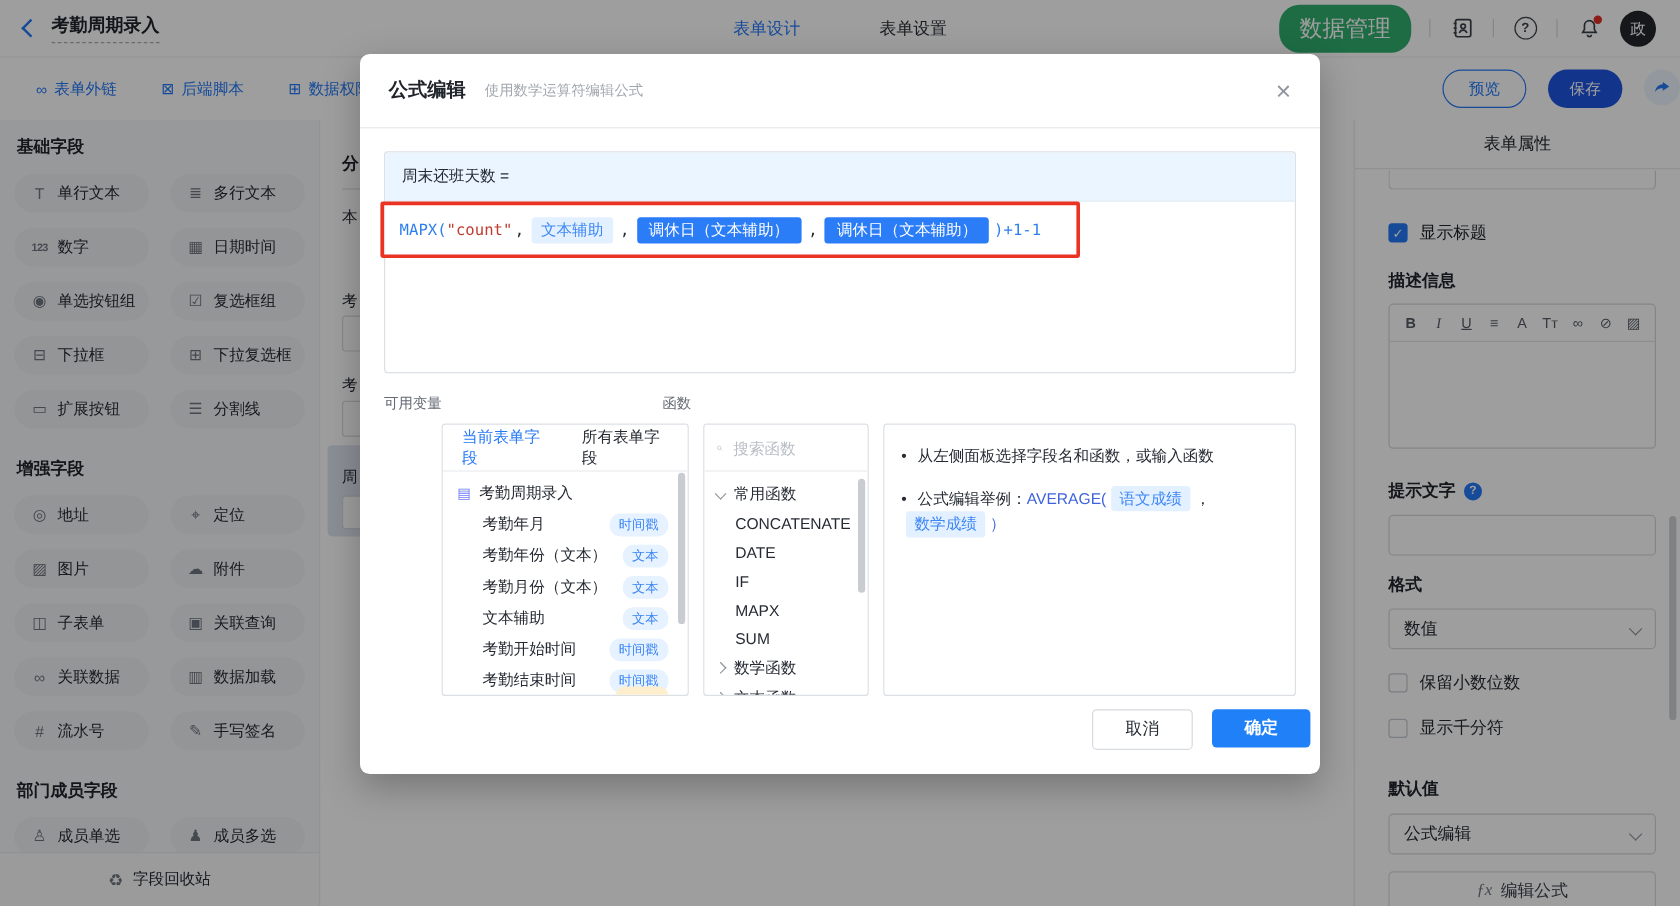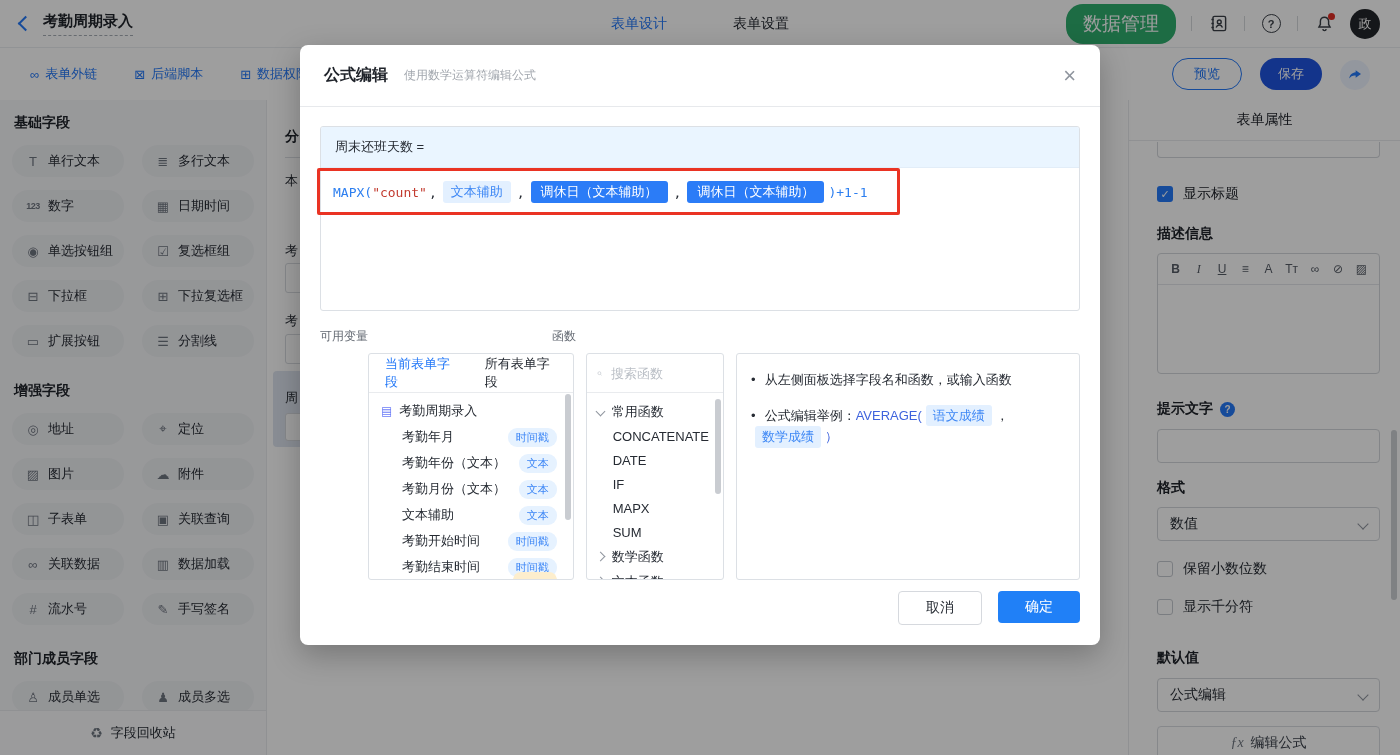--- a/index.html
+++ b/index.html
@@ -21,21 +21,21 @@
   .helpc{width:17px;height:17px;border:1.6px solid #3b4048;border-radius:50%;font-size:11px;font-weight:700;
          color:#3b4048;display:flex;align-items:center;justify-content:center;}
   .reddot{position:absolute;top:0;right:0;width:7px;height:7px;border-radius:50%;background:#e02e24;}
   .avatar{width:30px;height:30px;border-radius:50%;background:#23262a;color:#fff;font-size:13px;
           display:flex;align-items:center;justify-content:center;cursor:pointer;}
   
   .subbar{position:absolute;left:0;top:48px;width:1400px;height:52px;background:#fff;display:flex;align-items:center;}
   .sublinks{display:flex;gap:37px;padding-left:30px;}
   .sublink{color:#2579f8;font-size:13px;display:flex;align-items:center;gap:6px;cursor:pointer;}
   .sublink .ic{font-size:13px;}
-  .subright{margin-left:auto;display:flex;align-items:flex-end;gap:18px;padding-right:30px;}
+  .subright{margin-left:auto;display:flex;align-items:flex-start;gap:18px;}
   .btn-preview{border:1px solid #2579f8;color:#2579f8;background:#fff;font-size:13px;
                padding:6px 21px;border-radius:16px;cursor:pointer;}
   .btn-save{background:#2055e0;color:#fff;font-size:13px;padding:7px 18px;border-radius:16px;cursor:pointer;}
   .sharec{width:30px;height:30px;border-radius:50%;background:#eef4ff;display:flex;align-items:center;
           justify-content:center;cursor:pointer;}
   
   .sidebar{position:absolute;left:0;top:100px;width:267px;height:655px;background:#f6f7f9;
            border-right:1px solid #e9eaee;box-sizing:border-box;padding:14px 12px 0;overflow:hidden;}
   .side-h{font-size:14px;font-weight:700;color:#20242b;margin:0 0 13px 2px;}
   .side-h.mt{margin-top:25px;}
@@ -138,25 +138,25 @@
   .srow input::placeholder{color:#b9bec5;}
   .frow{display:flex;align-items:center;gap:8px;height:25px;padding-left:10px;font-size:13px;color:#262b33;cursor:pointer;}
   .frow .chev{width:6px;height:6px;}
   .fitem{height:24px;display:flex;align-items:center;padding-left:26px;font-size:13px;color:#262b33;cursor:pointer;}
   .fscroll{position:absolute;right:2px;top:45px;width:6px;height:95px;background:#c9ccd1;border-radius:3px;}
   .hlist{margin:16px 14px;padding:0;list-style:none;font-size:13px;color:#262b33;}
   .hlist li{margin-bottom:15px;display:flex;align-items:center;flex-wrap:wrap;line-height:1.5;}
   .hlist li:before{content:"•";color:#262b33;margin-right:9px;}
   .h-fn{color:#3e63dd;}
   .h-chip{background:#e3f0ff;color:#3d87f5;padding:1px 7px;border-radius:3px;margin:0 4px;}
-  .m-foot{position:absolute;right:20px;bottom:20px;display:flex;gap:16px;}
+  .m-foot{position:absolute;right:8px;bottom:20px;display:flex;gap:16px;}
   .btn-cancel{width:82px;height:32px;border:1px solid #d6d9de;border-radius:4px;background:#fff;color:#262b33;
               font-size:14px;display:flex;align-items:center;justify-content:center;cursor:pointer;}
   .btn-ok{width:82px;height:32px;border-radius:4px;background:#2080f7;color:#fff;font-size:14px;
-          display:flex;align-items:center;justify-content:center;cursor:pointer;}
+          display:flex;align-items:center;justify-content:center;cursor:pointer;font-weight:bold;}
 </style>
 </head>
 <body>
 
 <div class="app">
 
   <div class="topbar">
     <span class="backchev"></span>
     <span class="apptitle">考勤周期录入</span>
     <div class="toptabs">

